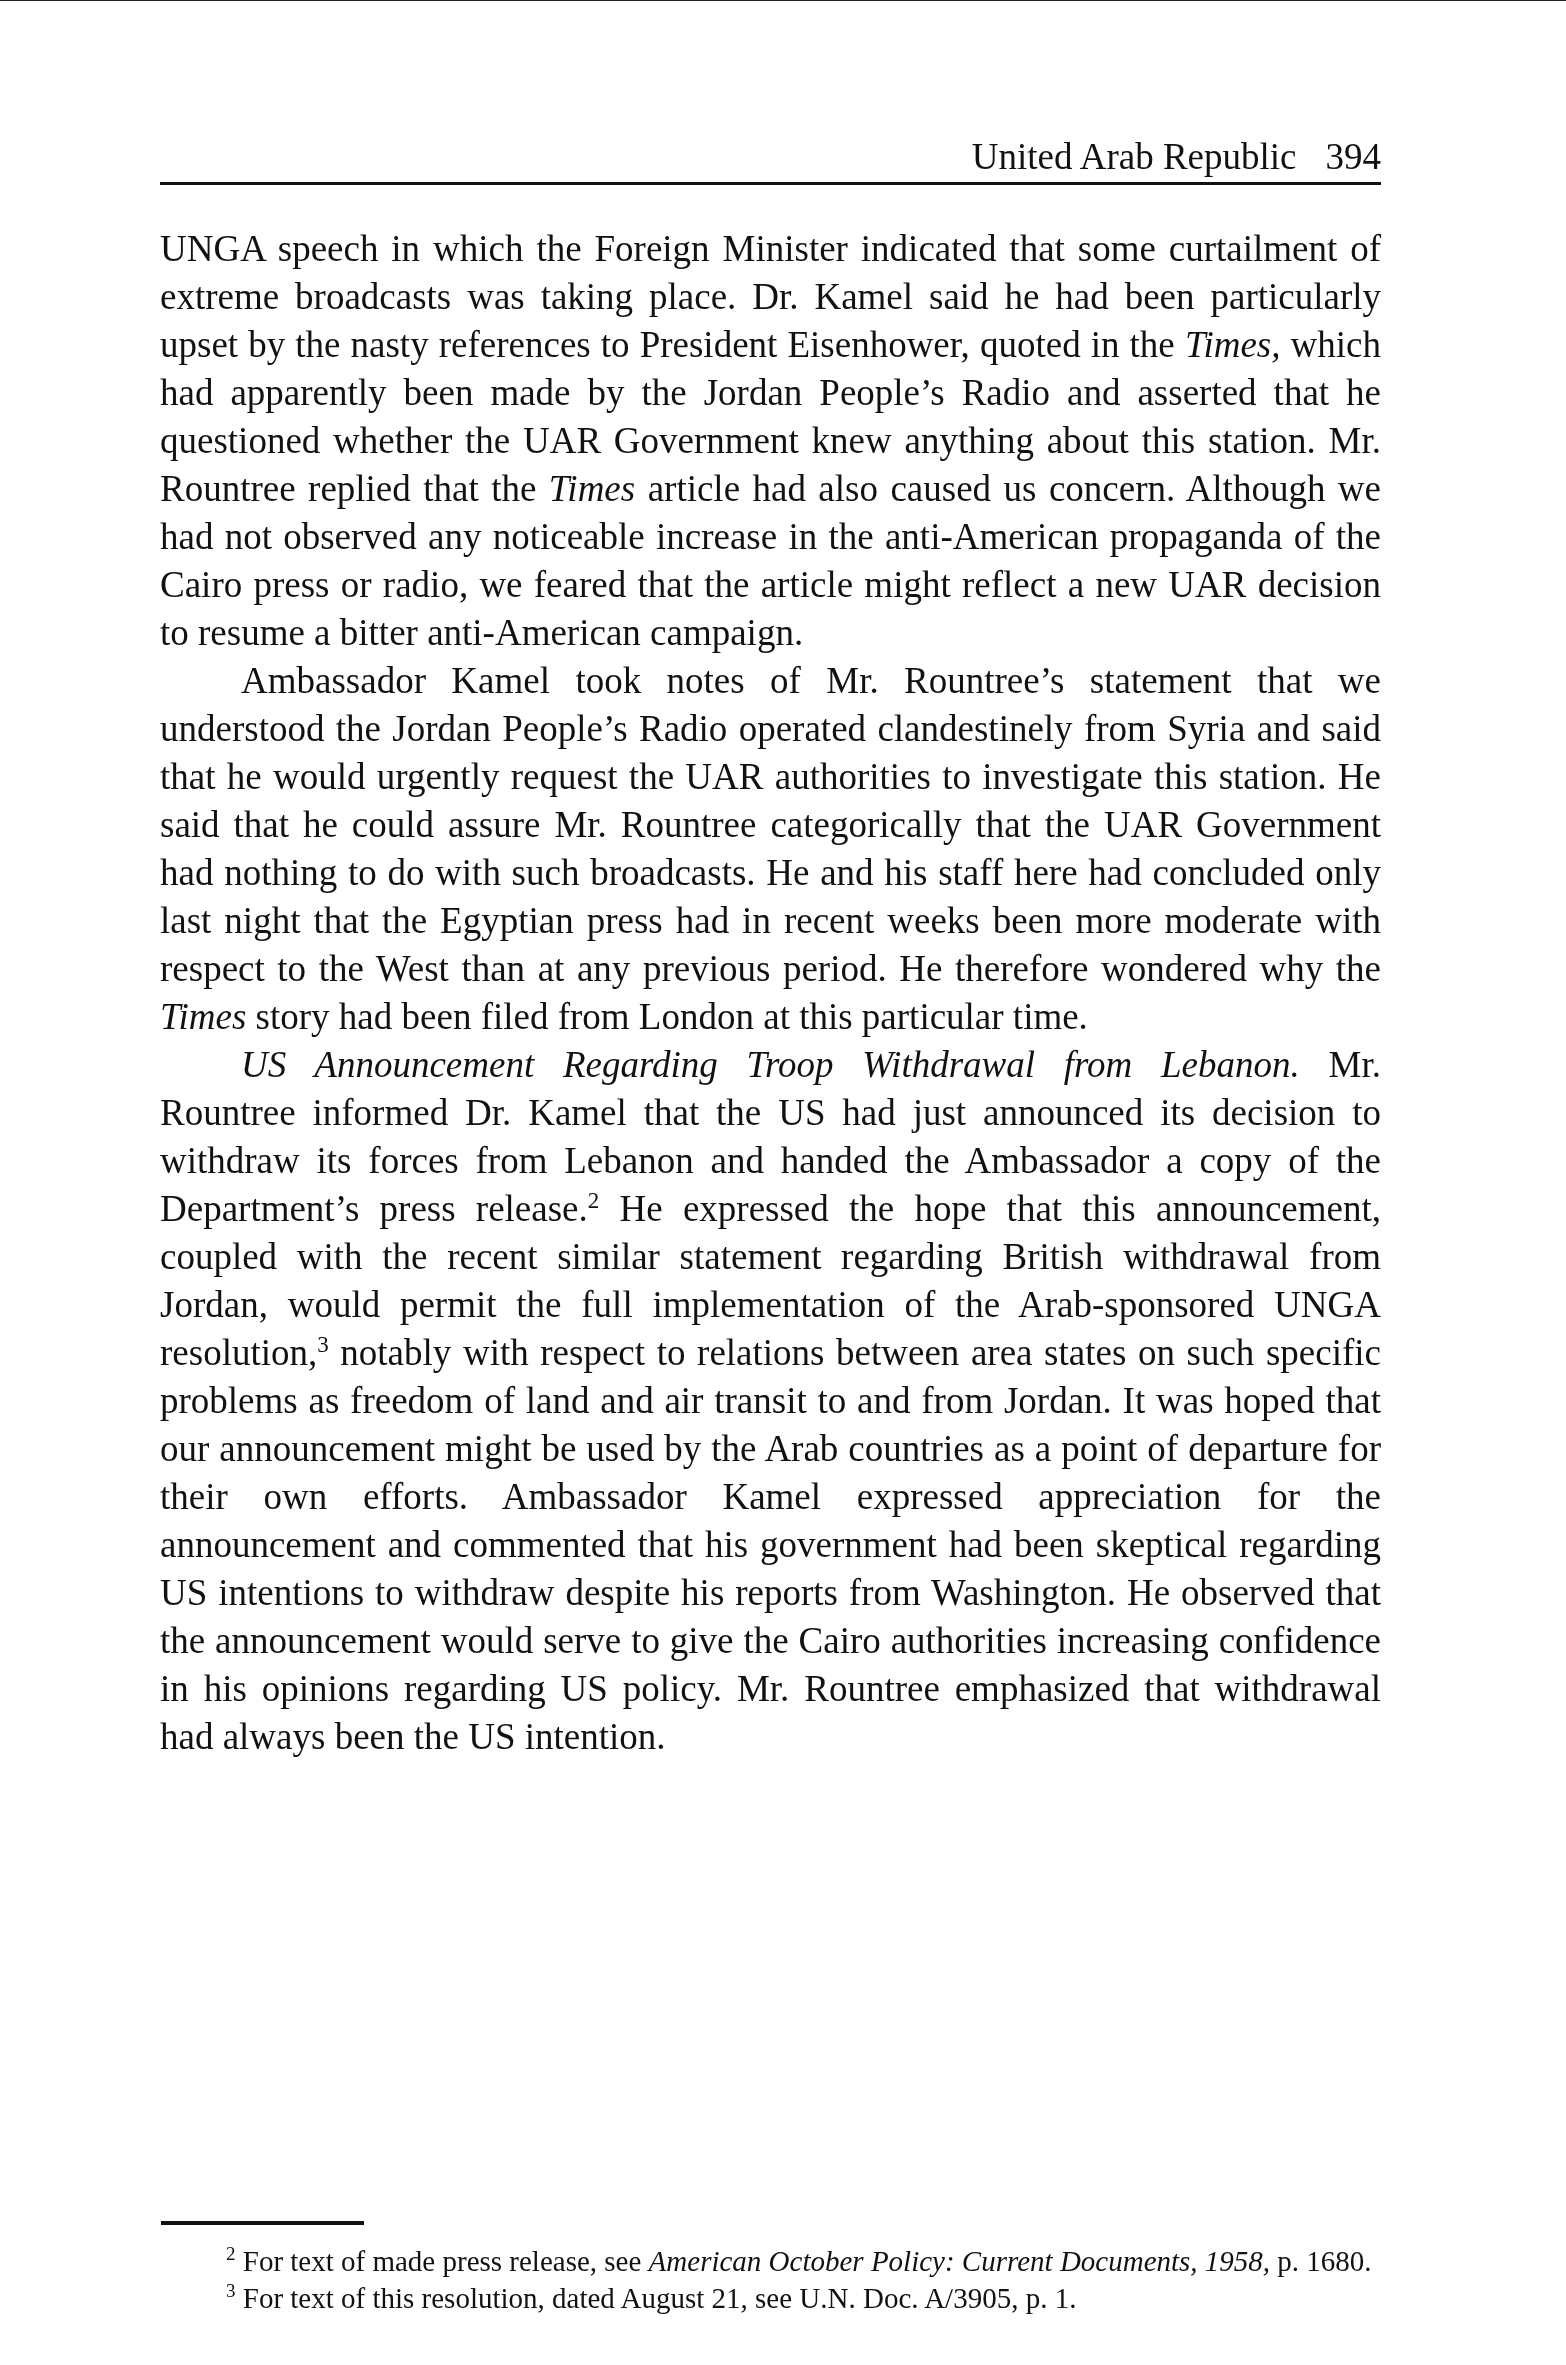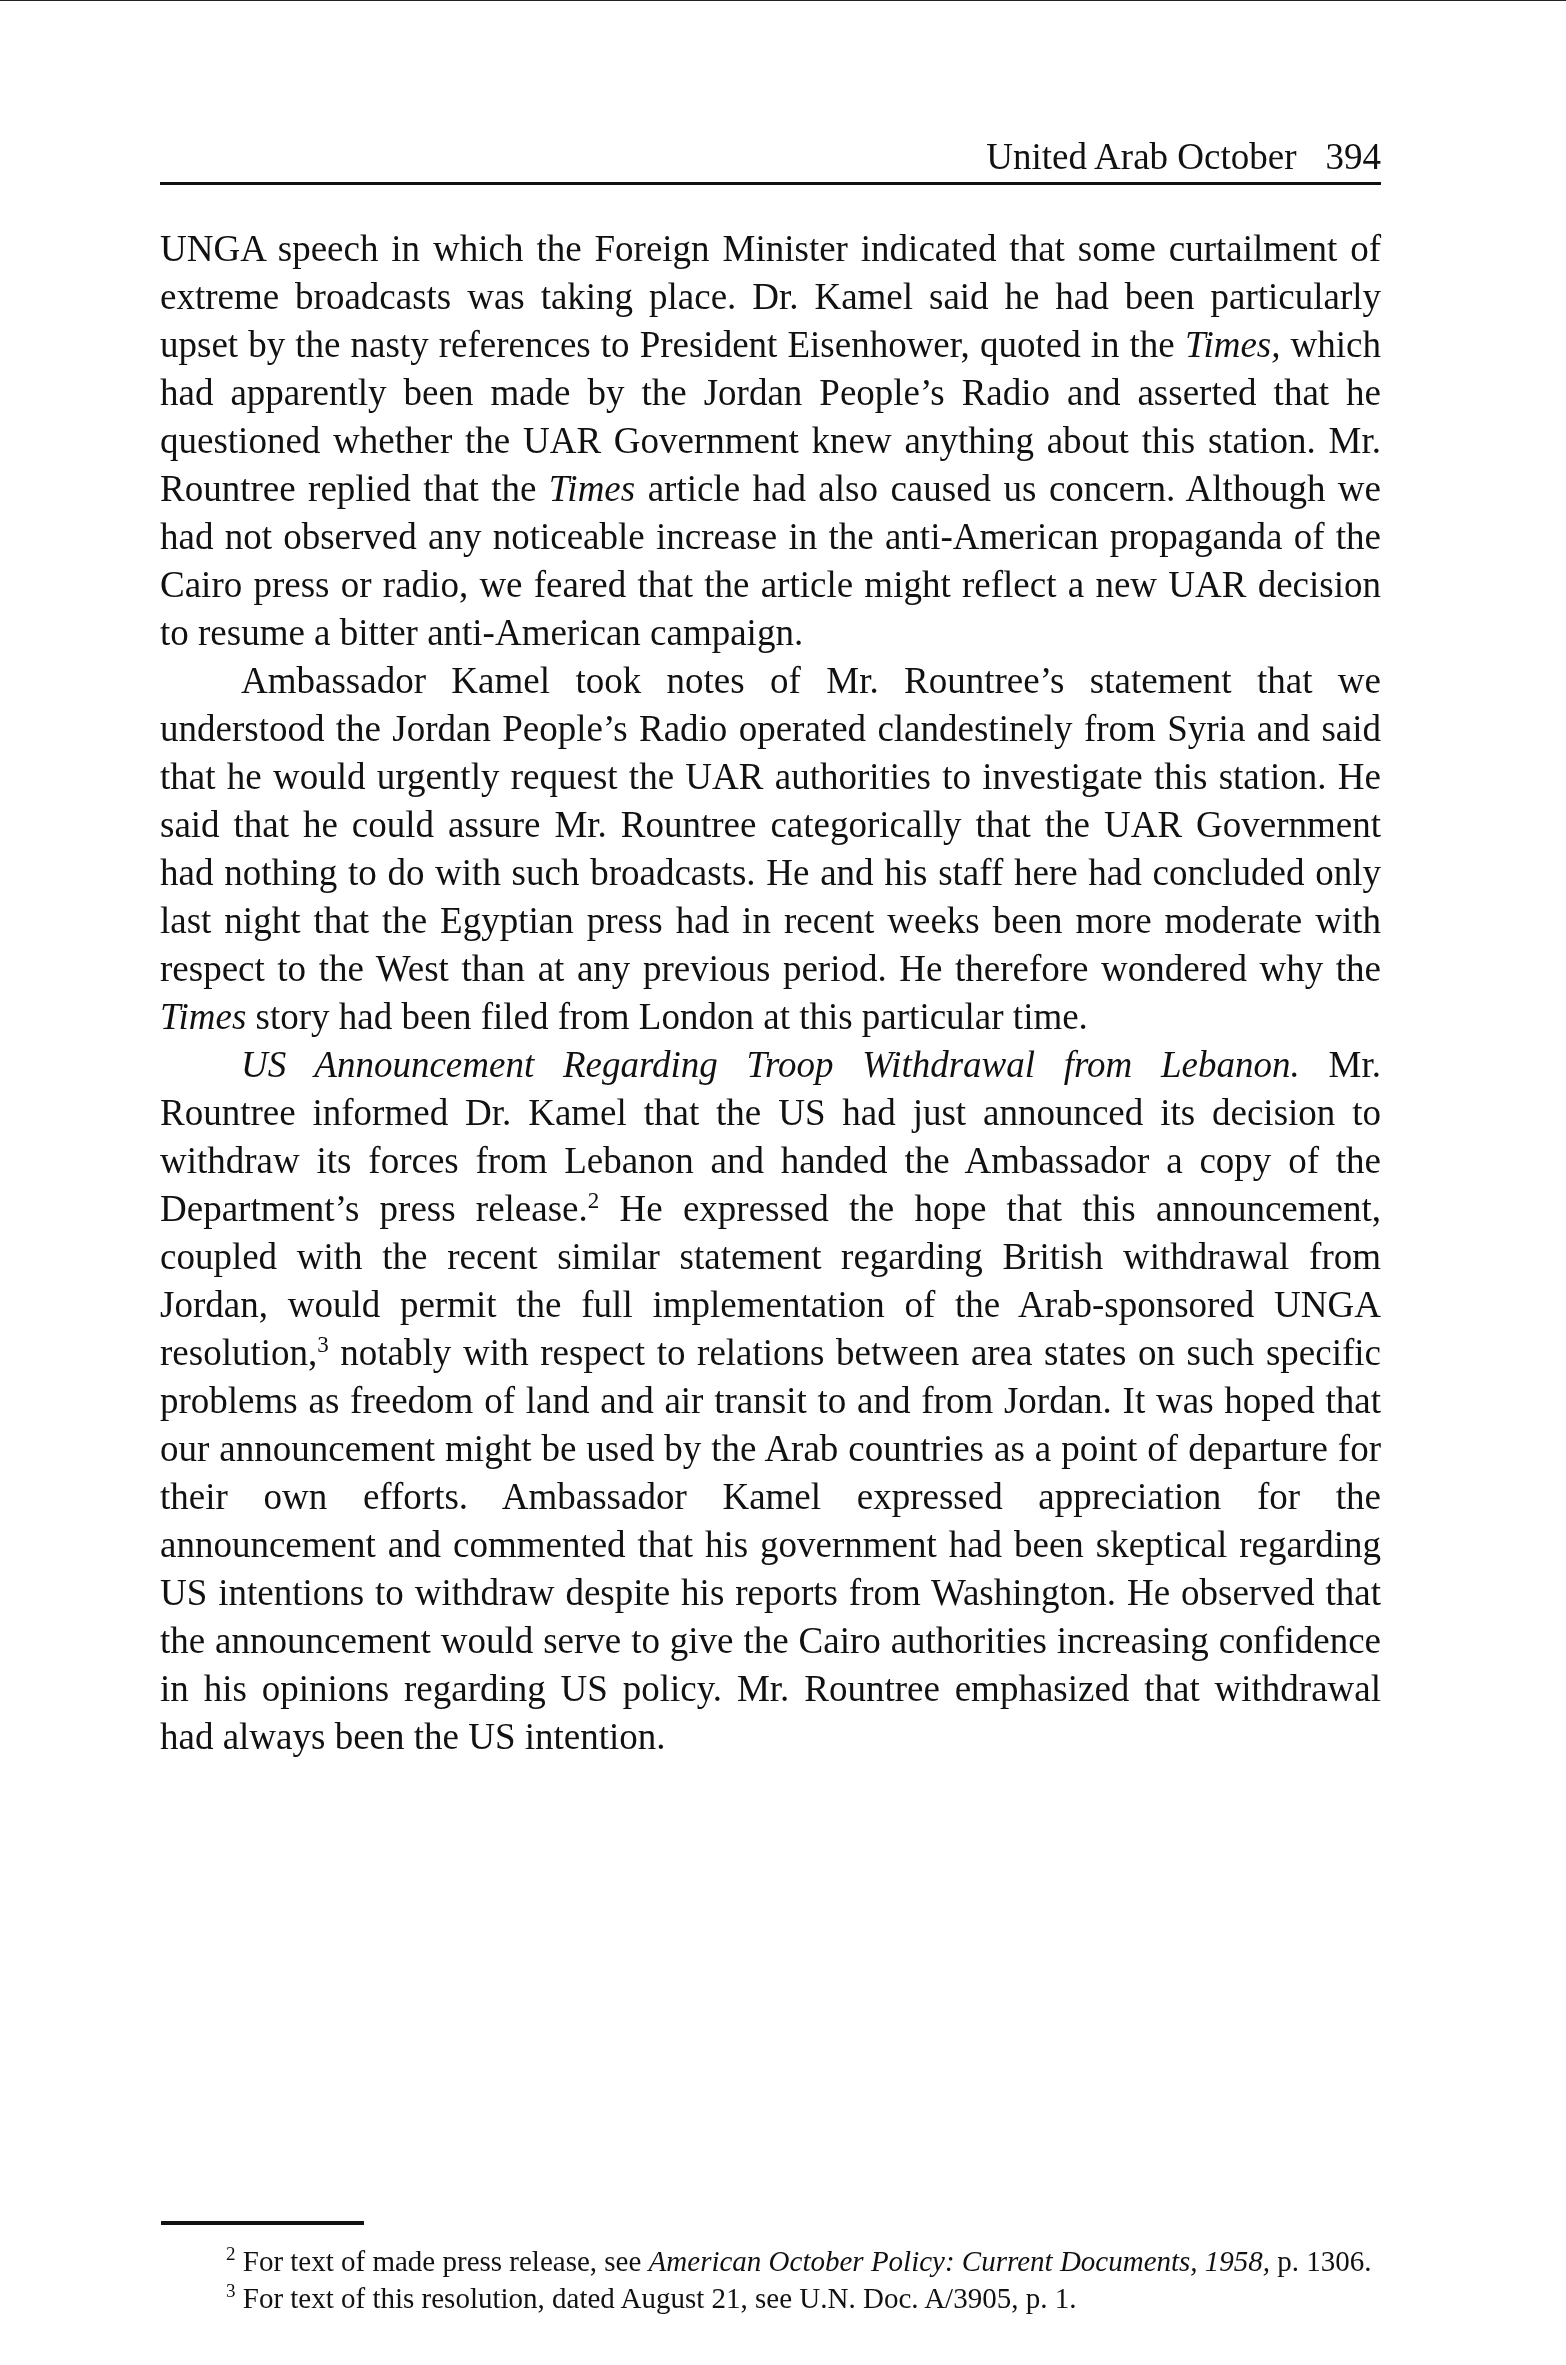--- a/index.html
+++ b/index.html
@@ -26,35 +26,35 @@
   .footnotes sup { font-size: 19px; vertical-align: 11.4px; }
 </style>
 </head>
 <body>
 
 <div class="top-rule"></div>
 
 <div class="page">
 
   <div class="running-head">
-    <span class="title">United Arab October</span>
+    <span class="title">United Arab Republic</span>
     <span class="pnum">394</span>
   </div>
   <div class="head-rule"></div>
 
   <div class="body">
     <p><span>UNGA speech in which the Foreign Minister indicated that some curtailment of extreme broadcasts was taking place. Dr. Kamel said he had been particularly upset by the nasty references to President Eisen­hower, quoted in the </span><em>Times,</em><span> which had apparently been made by the Jordan People’s Radio and asserted that he questioned whether the UAR Government knew anything about this station. Mr. Rountree replied that the </span><em>Times</em><span> article had also caused us concern. Although we had not observed any noticeable increase in the anti-American propa­ganda of the Cairo press or radio, we feared that the article might reflect a new UAR decision to resume a bitter anti-American cam­paign.</span></p>
 
     <p class="indent gap"><span>Ambassador Kamel took notes of Mr. Rountree’s statement that we understood the Jordan People’s Radio operated clandestinely from Syria and said that he would urgently request the UAR authorities to investigate this station. He said that he could assure Mr. Rountree categorically that the UAR Government had nothing to do with such broadcasts. He and his staff here had concluded only last night that the Egyptian press had in recent weeks been more moderate with respect to the West than at any previous period. He therefore won­dered why the </span><em>Times</em><span> story had been filed from London at this particu­lar time.</span></p>
 
     <p class="indent gap"><em>US Announcement Regarding Troop Withdrawal from Lebanon.</em><span> Mr. Rountree informed Dr. Kamel that the US had just announced its decision to withdraw its forces from Lebanon and handed the Ambas­sador a copy of the Department’s press release.</span><sup>2</sup><span> He expressed the hope that this announcement, coupled with the recent similar state­ment regarding British withdrawal from Jordan, would permit the full implementation of the Arab-sponsored UNGA resolution,</span><sup>3</sup><span> notably with respect to relations between area states on such specific problems as freedom of land and air transit to and from Jordan. It was hoped that our announcement might be used by the Arab countries as a point of departure for their own efforts. Ambassador Kamel expressed ap­preciation for the announcement and commented that his government had been skeptical regarding US intentions to withdraw despite his reports from Washington. He observed that the announcement would serve to give the Cairo authorities increasing confidence in his opin­ions regarding US policy. Mr. Rountree emphasized that withdrawal had always been the US intention.</span></p>
 
   </div>
 
   <div class="fn-rule"></div>
 
   <div class="footnotes">
-    <p class="fn"><sup>2</sup> <span>For text of made press release, see </span><em>American October Policy: Current Documents, 1958,</em><span> p. 1306.</span></p>
+    <p class="fn"><sup>2</sup> <span>For text of made press release, see </span><em>American October Policy: Current Documents, 1958,</em><span> p. 1680.</span></p>
     <p class="fn"><sup>3</sup> <span>For text of this resolution, dated August 21, see U.N. Doc. A/3905, p. 1.</span></p>
   </div>
 
 </div>
 
 
 </body></html>

